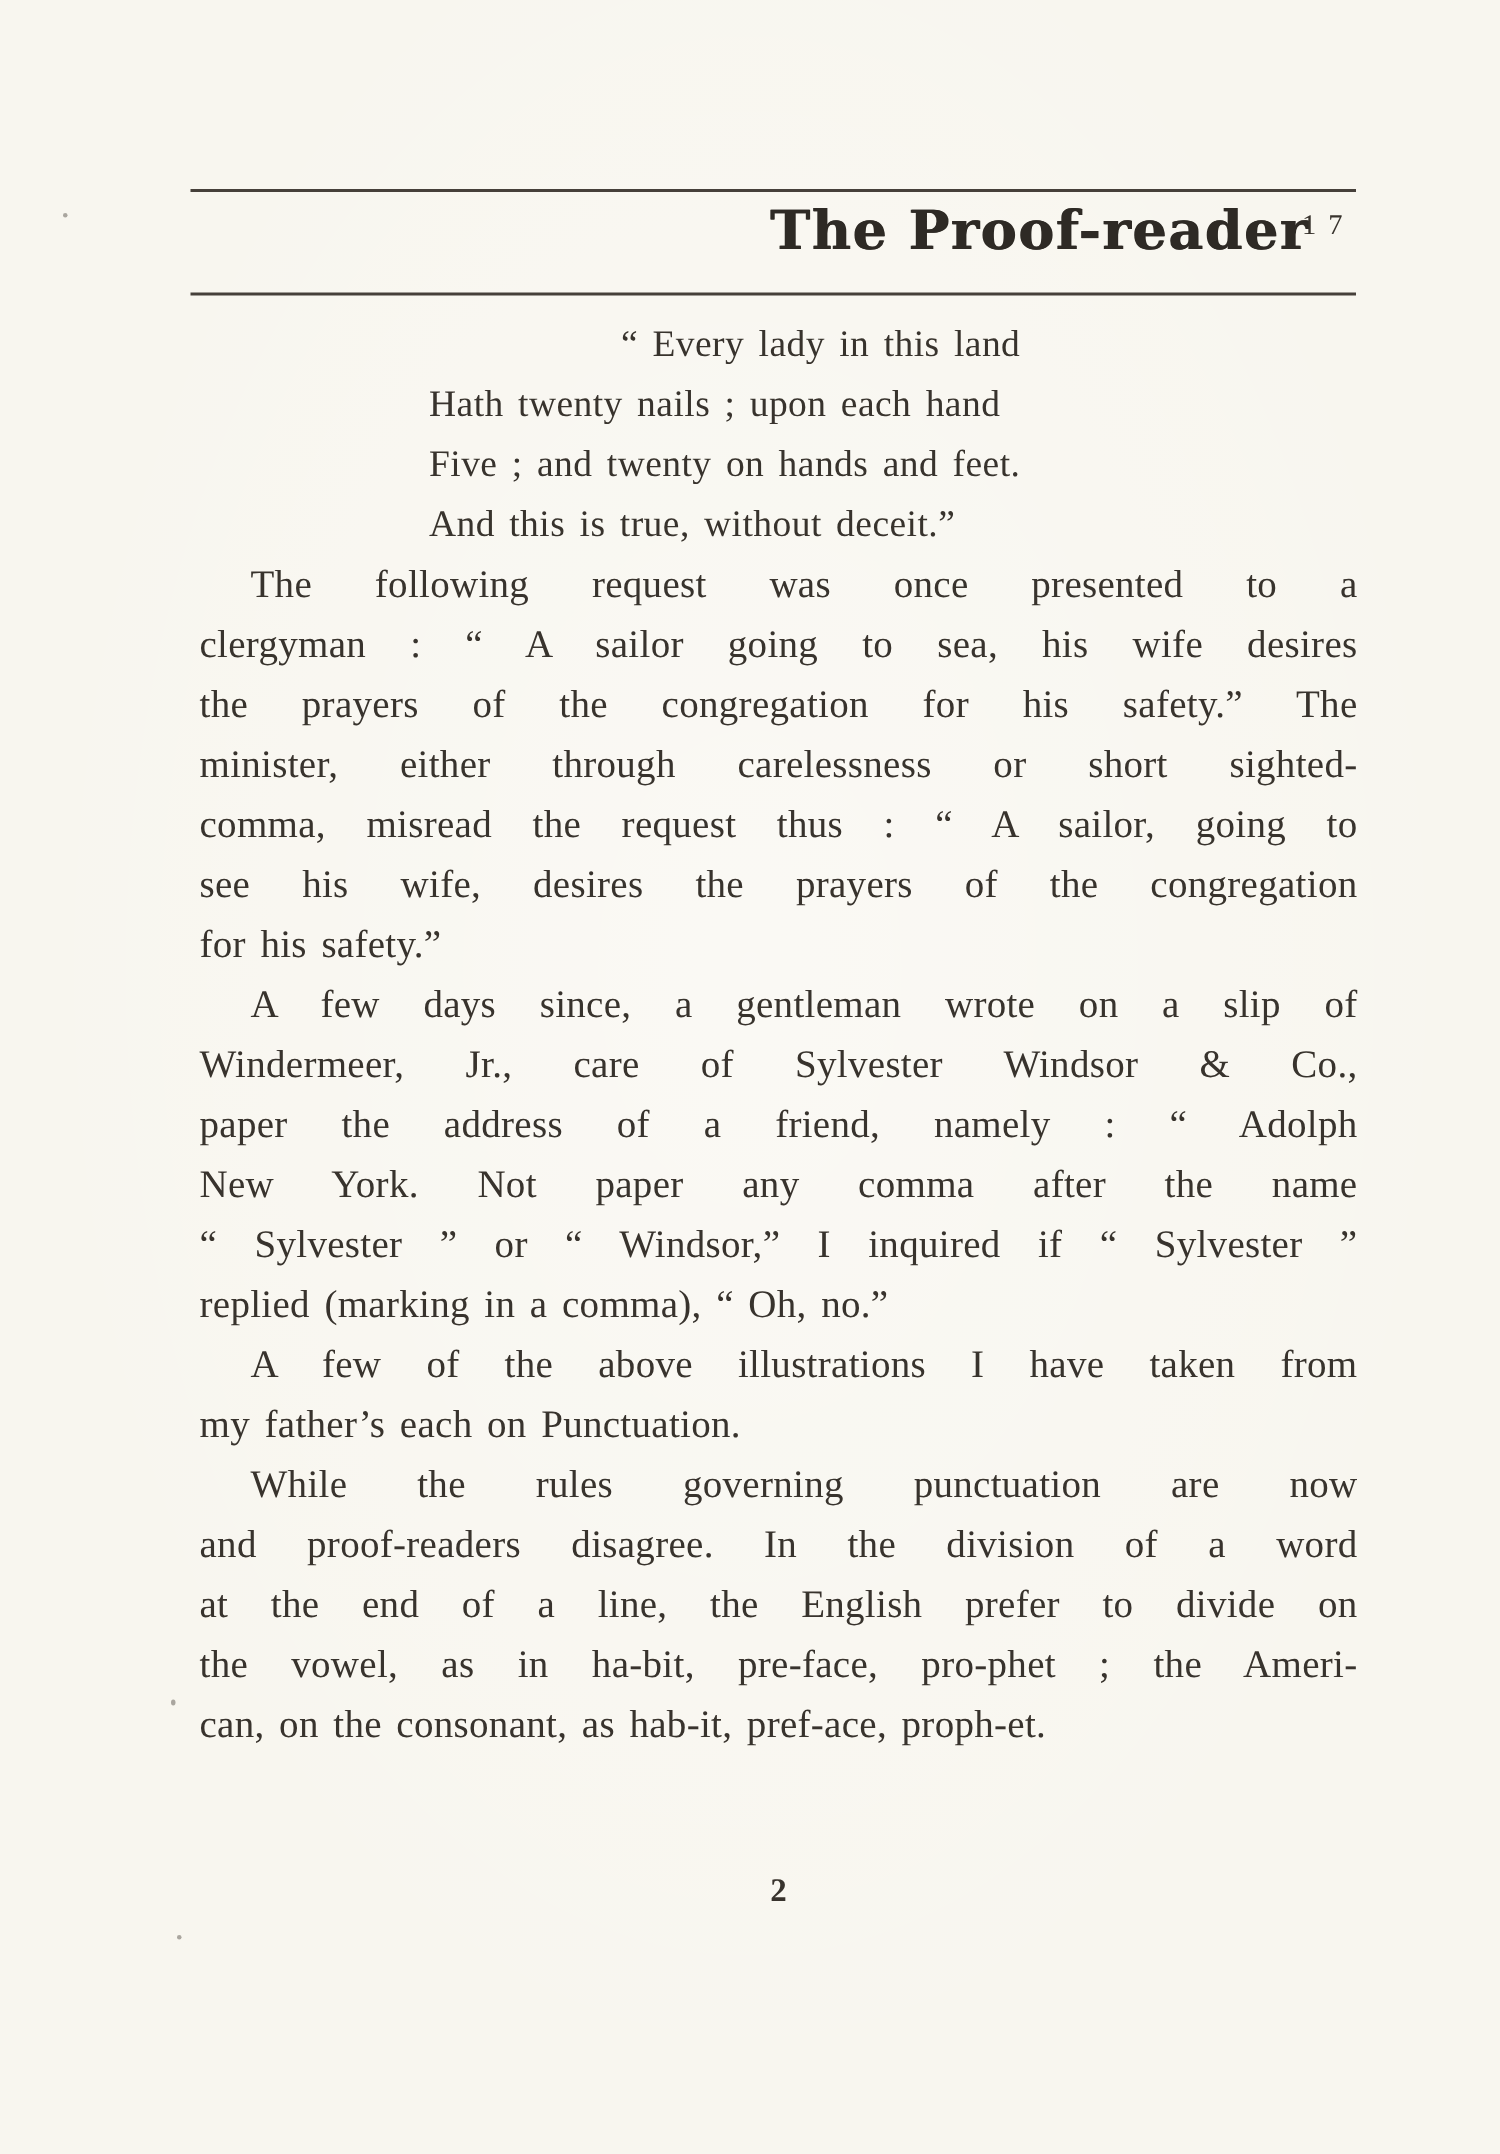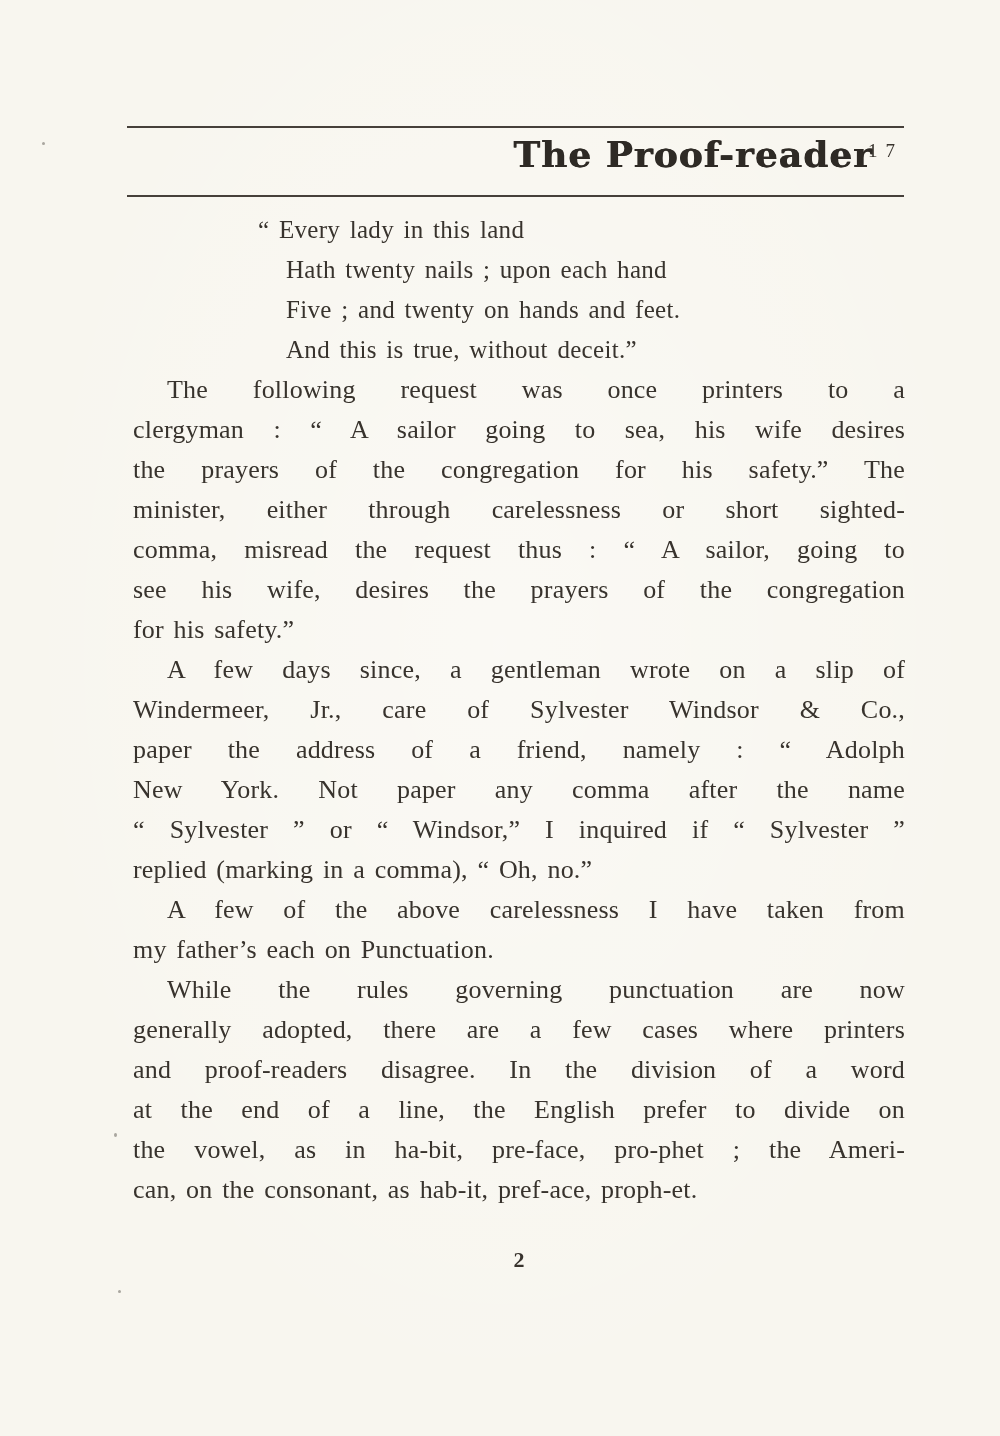--- a/index.html
+++ b/index.html
@@ -58,21 +58,21 @@
 
   .verse {
     position: absolute;
     top: 210px;
     left: 286px;
     font-size: 25px;
     line-height: 39px;
     letter-spacing: 0.3px;
     word-spacing: 3px;
   }
-  .verse .line:first-child { margin-left: -28px; }
+  .verse .line:first-child { margin-left: -28px; text-align: right; }
 
   .body-text {
     position: absolute;
     top: 370px;
     left: 133px;
     width: 772px;
     font-size: 26px;
     line-height: 40px;
     letter-spacing: 0.2px;
     word-spacing: 3px;
@@ -121,43 +121,42 @@
 
   <div class="verse">
       <div class="line"><span>“ Every lady in this land</span></div>
       <div class="line"><span>Hath twenty nails ; upon each hand</span></div>
       <div class="line"><span>Five ; and twenty on hands and feet.</span></div>
       <div class="line"><span>And this is true, without deceit.”</span></div>
     </div>
 
   <div class="body-text">
     <div class="para">
-        <div class="line indent just"><span>The following request was once printers to a</span></div>
+        <div class="line indent just"><span>The following request was once presented to a</span></div>
         <div class="line just"><span>clergyman : “ A sailor going to sea, his wife desires</span></div>
         <div class="line just"><span>the prayers of the congregation for his safety.” The</span></div>
         <div class="line just"><span>minister, either through carelessness or short sighted-</span></div>
         <div class="line just"><span>comma, misread the request thus : “ A sailor, going to</span></div>
         <div class="line just"><span>see his wife, desires the prayers of the congregation</span></div>
         <div class="line"><span>for his safety.”</span></div>
       </div>
     <div class="para">
         <div class="line indent just"><span>A few days since, a gentleman wrote on a slip of</span></div>
         <div class="line just"><span>Windermeer, Jr., care of Sylvester Windsor &amp; Co.,</span></div>
         <div class="line just"><span>paper the address of a friend, namely : “ Adolph</span></div>
         <div class="line just"><span>New York. Not paper any comma after the name</span></div>
         <div class="line just"><span>“ Sylvester ” or “ Windsor,” I inquired if “ Sylvester ”</span></div>
         <div class="line"><span>replied (marking in a comma), “ Oh, no.”</span></div>
       </div>
     <div class="para">
-        <div class="line indent just"><span>A few of the above carelessness I have taken from</span></div>
+        <div class="line indent just"><span>A few of the above illustrations I have taken from</span></div>
         <div class="line"><span>my father’s each on Punctuation.</span></div>
       </div>
     <div class="para">
         <div class="line indent just"><span>While the rules governing punctuation are now</span></div>
-        <div class="line just"><span>generally adopted, there are a few cases where printers</span></div>
         <div class="line just"><span>and proof-readers disagree. In the division of a word</span></div>
         <div class="line just"><span>at the end of a line, the English prefer to divide on</span></div>
         <div class="line just"><span>the vowel, as in </span><span class="it">ha-bit</span><span>, </span><span class="it">pre-face</span><span>, </span><span class="it">pro-phet</span><span> ; the Ameri-</span></div>
         <div class="line"><span>can, on the consonant, as </span><span class="it">hab-it</span><span>, </span><span class="it">pref-ace</span><span>, </span><span class="it">proph-et</span><span>.</span></div>
       </div>
   </div>
 
   <div class="signature">2</div>
 
   <div class="speck s1"></div>

